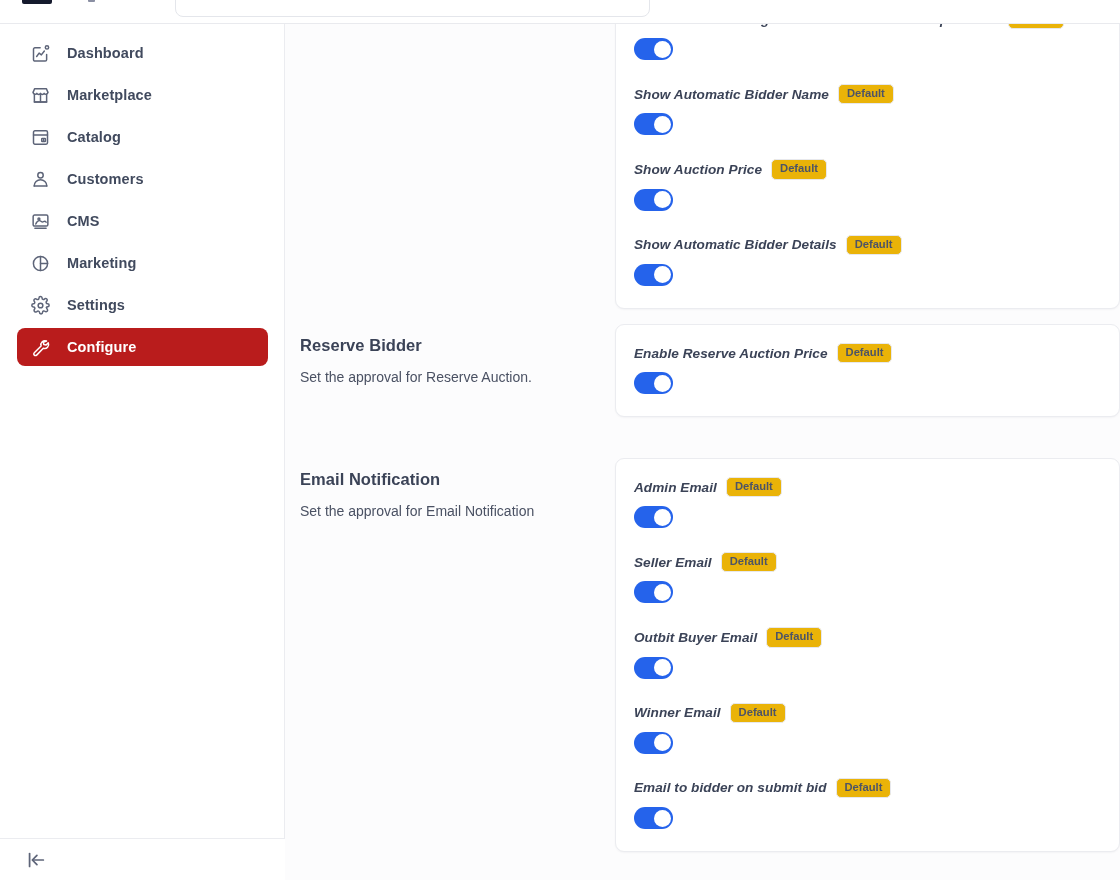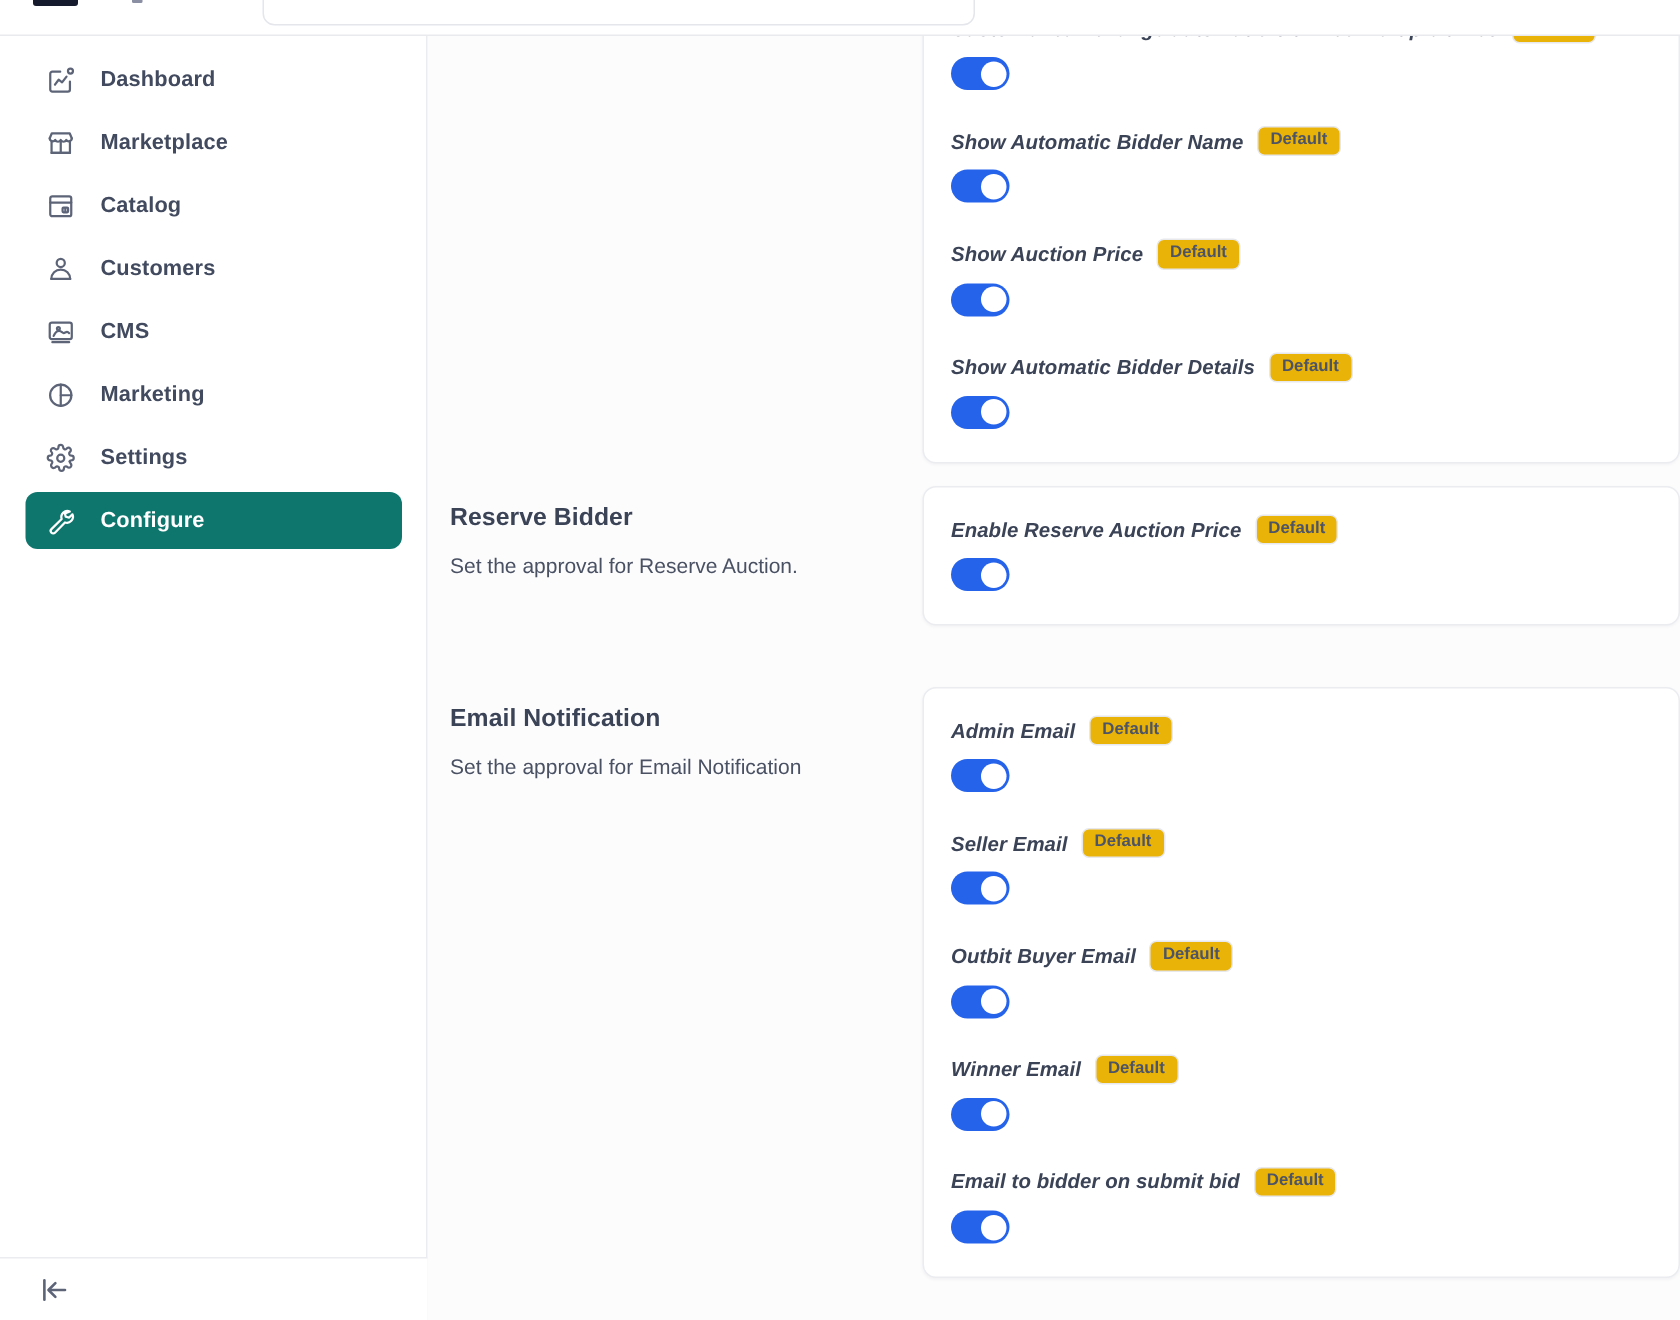--- a/index.html
+++ b/index.html
@@ -109,21 +109,21 @@
   .nav-item .nav-icon svg { display: block; }
   .nav-label {
     margin-left: 16px;
     font-size: 14.5px;
     font-weight: 700;
     color: #414a5e;
     letter-spacing: 0.1px;
     white-space: nowrap;
   }
   .nav-item.active {
-    background: #0f766e;
+    background: #b91c1c;
   }
   .nav-item.active .nav-icon { color: #ffffff; }
   .nav-item.active .nav-label { color: #ffffff; }
 
   .sidebar-footer {
     position: absolute;
     left: 0;
     bottom: 0;
     width: 285px;
     height: 42px;

